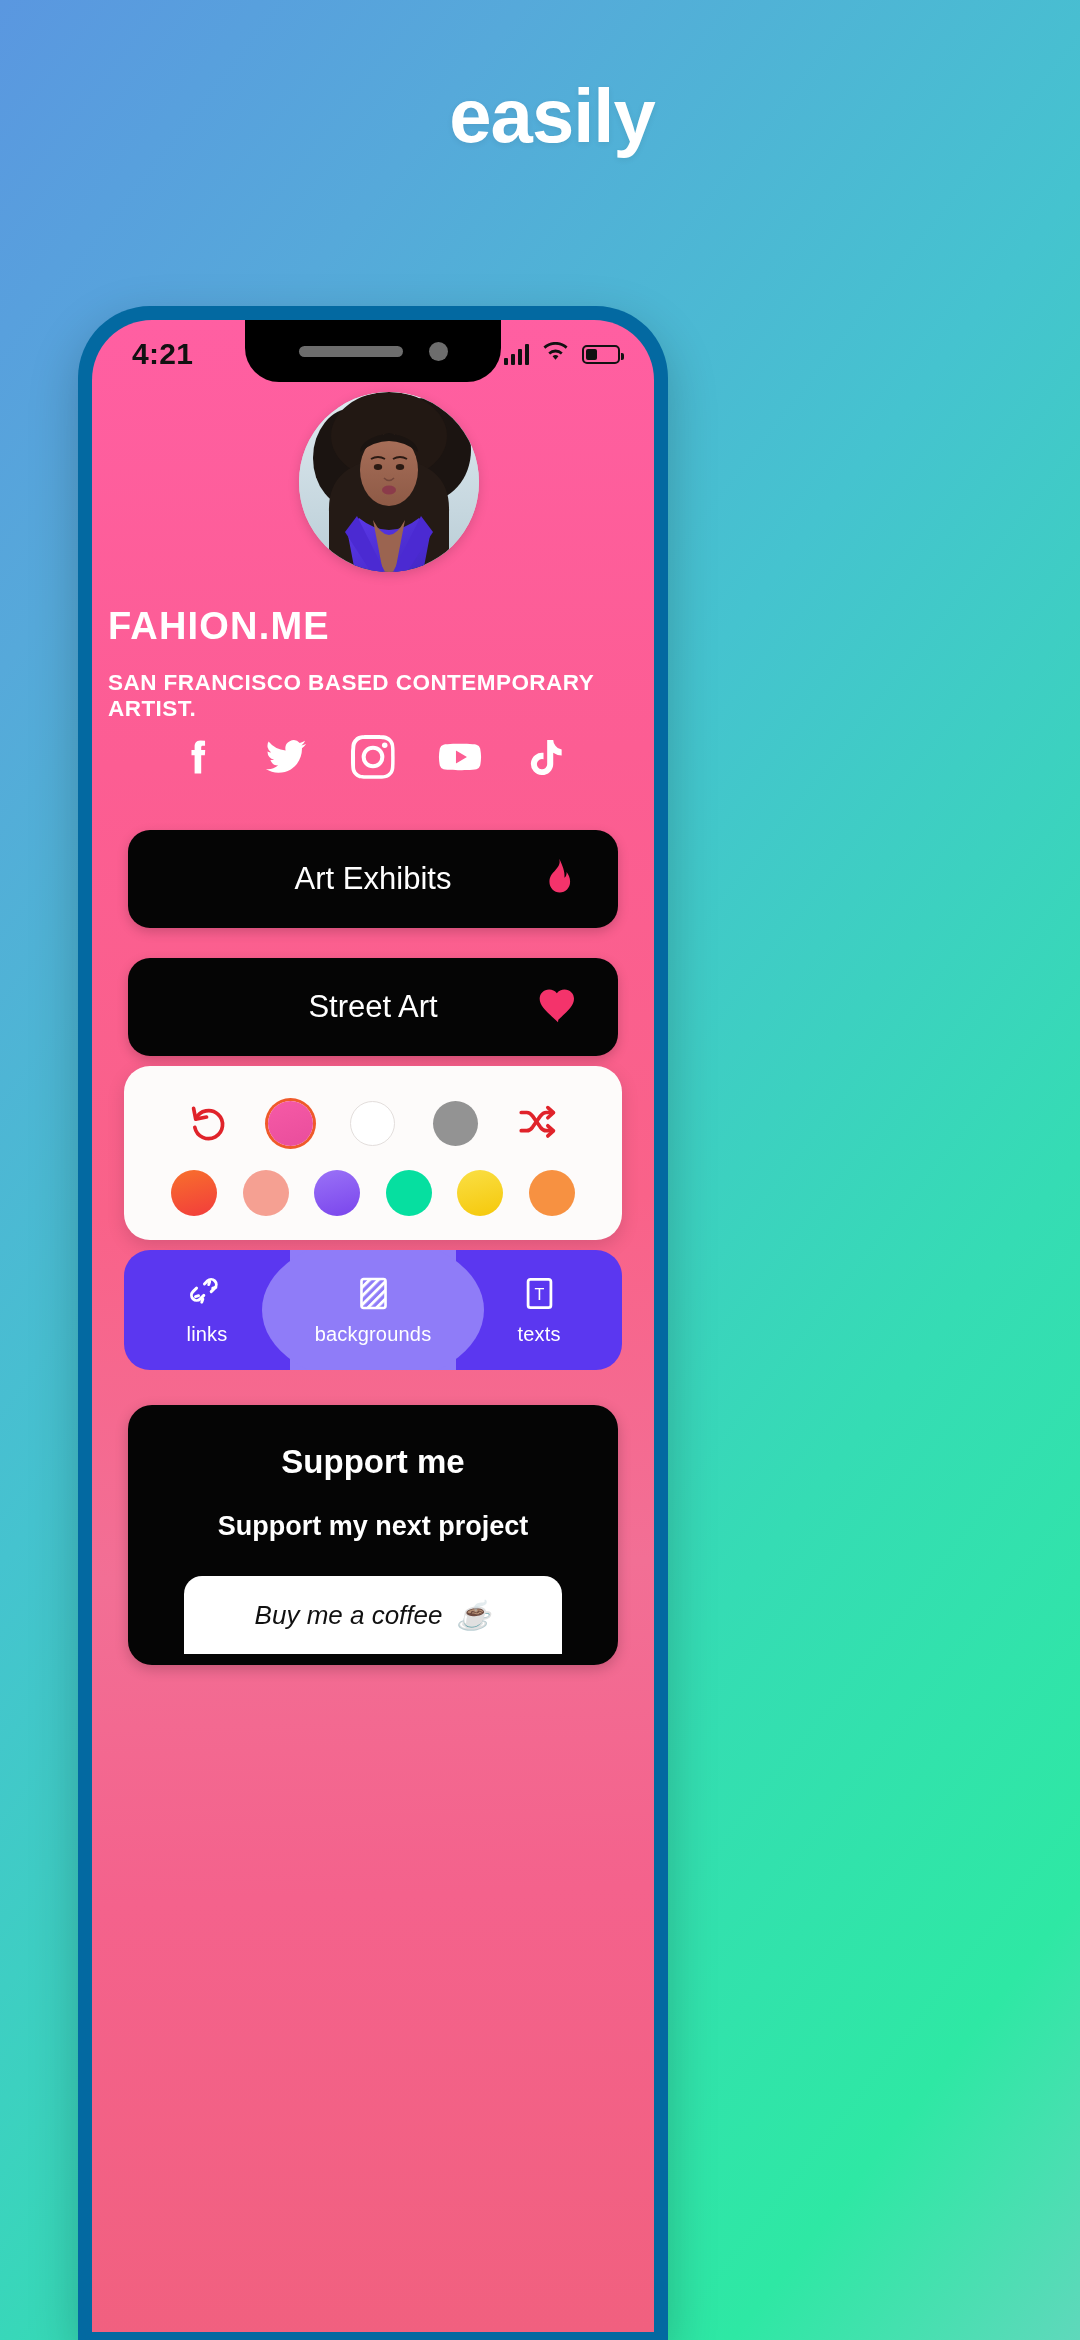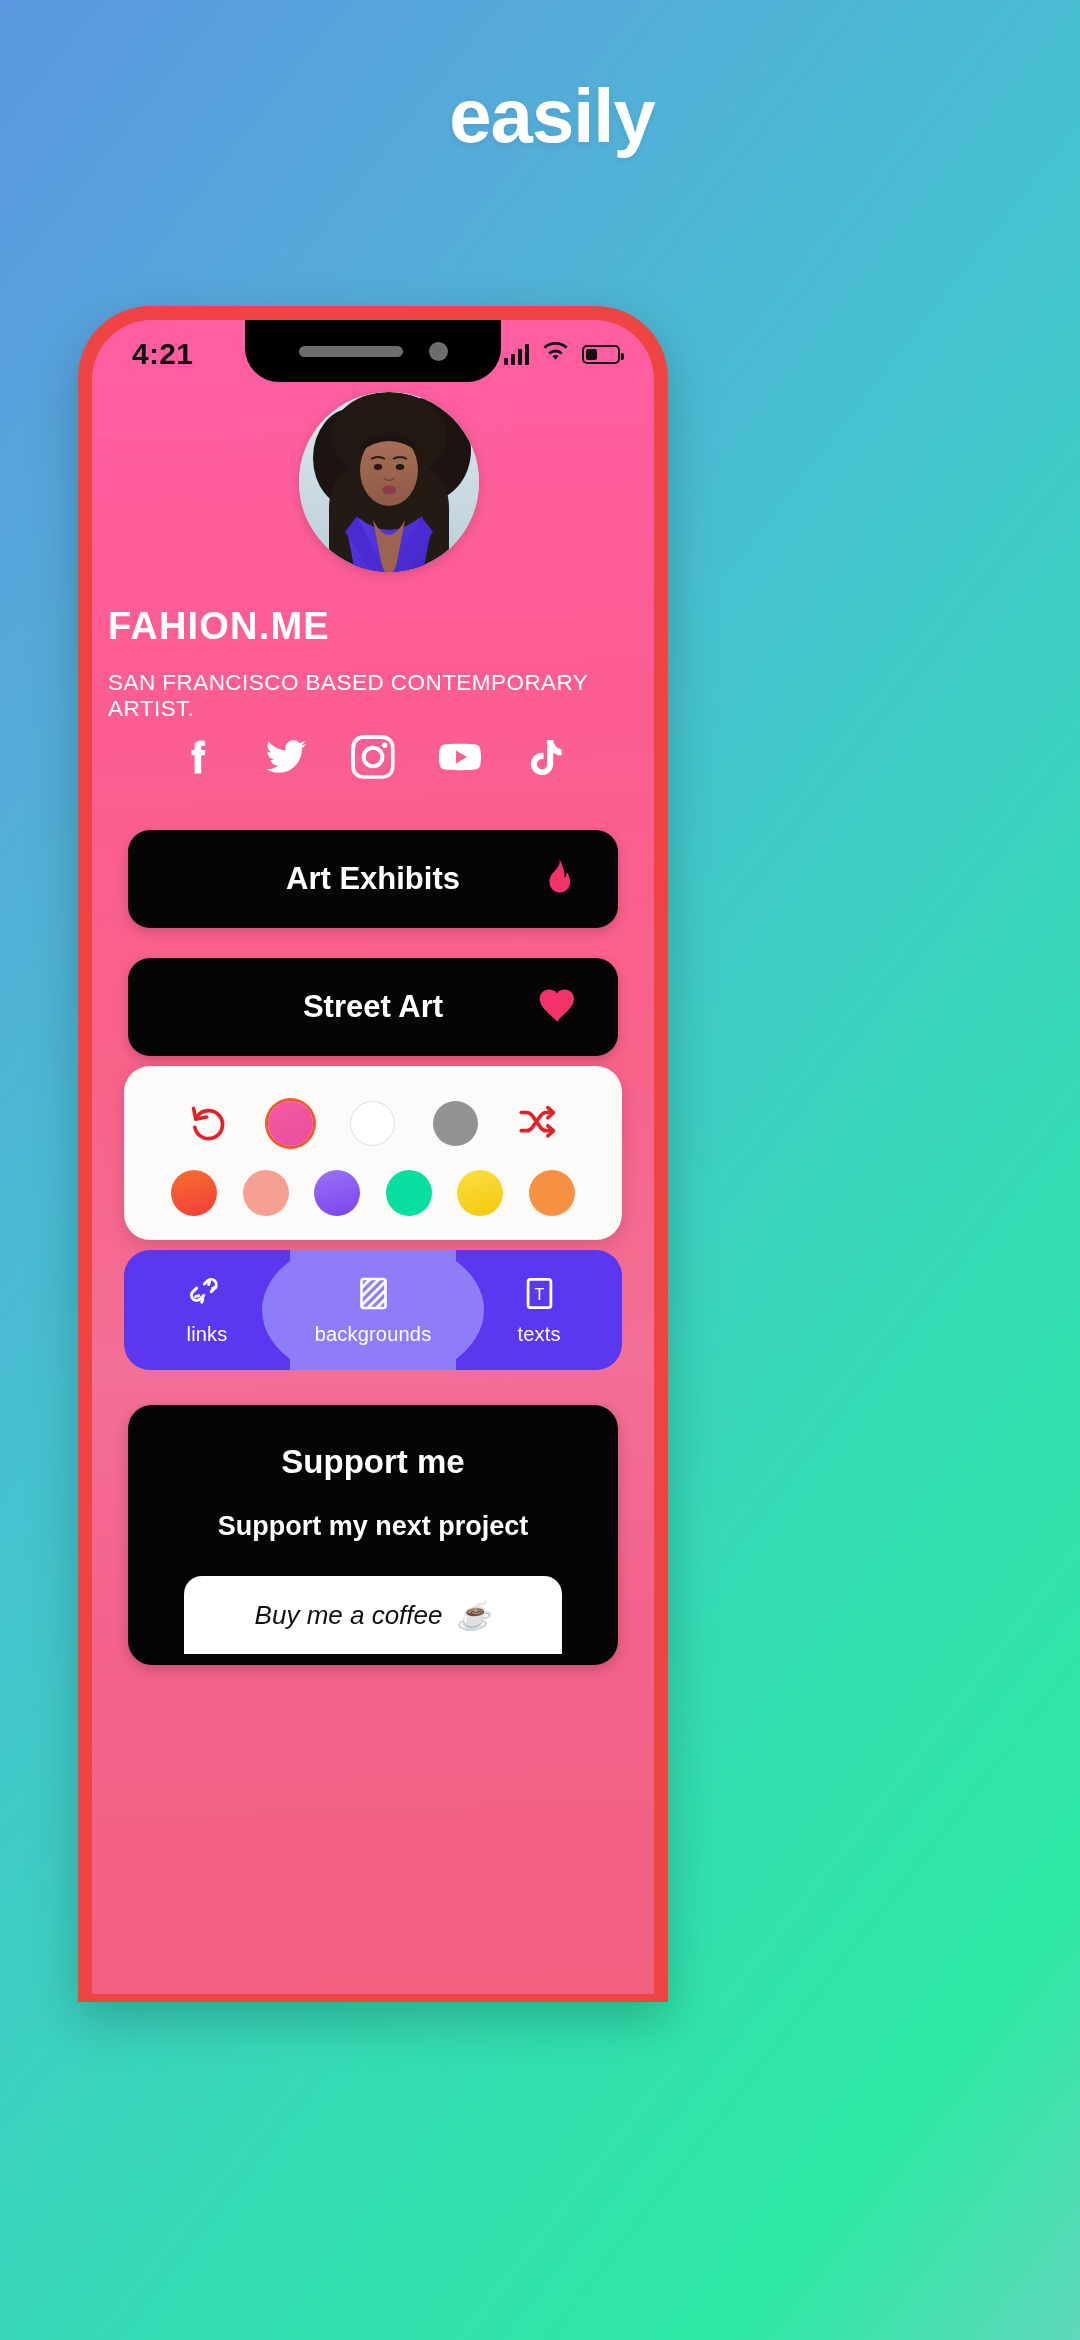--- a/index.html
+++ b/index.html
@@ -17,22 +17,22 @@
     text-align:center; color:#ffffff;
     font-size:76px; font-weight:bold; line-height:1.16;
     letter-spacing:-1px;
     text-shadow: 0 2px 6px rgba(0,0,0,0.07);
   }
   .headline .l2 { display:block;padding-left:24px; }
 
   
   .phone {
     position:absolute; left:78px; top:306px;
-    width:590px; height:1696px;
-    background:#ef4444;
+    width:590px; height:2034px;
+    background:#0369a1;
     border-radius:72px 72px 0 0;
     padding:14px 14px 8px 14px;
     box-shadow: 0 18px 50px rgba(0,0,0,0.22);
   }
   .screen {
     position:relative; width:100%; height:100%;
     border-radius:60px 60px 0 0;
     overflow:hidden;
     background: linear-gradient(178deg, #ff5fa2 0%, #fc5d93 22%, #f96289 44%, #f26f95 62%, #f4628c 78%, #f1607f 100%);
   }
@@ -70,39 +70,39 @@
     background:#cfd8dd;
     box-shadow:0 3px 12px rgba(0,0,0,.15);
   }
   .avatar svg { display:block; width:100%; height:100%; }
   .uname {
     margin-top:33px; font-size:38px; font-weight:600; color:#fff;
     letter-spacing:1.2px;
   }
   .ubio {
     margin-top:22px; font-size:22.5px; color:#ffffff; letter-spacing:.45px;
-    font-weight:400;
+    font-weight:700;
   }
 
   
   .socials {
     position:absolute; top:415px; left:0; width:100%;
     display:flex; align-items:center; justify-content:center; gap:43px;
   }
   .socials svg { width:44px; height:44px; fill:#fff; display:block; }
 
   
   .links { position:absolute; top:510px; left:36px; right:36px; }
   .linkbtn {
     position:relative; height:98px; background:#050505;
     border-radius:22px; margin-bottom:30px;
     display:flex; align-items:center; justify-content:center;
     box-shadow:0 4px 12px rgba(0,0,0,.18);
   }
-  .linkbtn span.lbl { color:#fff; font-size:31px; font-weight:700; }
+  .linkbtn span.lbl { color:#fff; font-size:31px; font-weight:400; }
   .linkbtn .ico { position:absolute; right:40px; top:50%; transform:translateY(-50%); }
   .linkbtn .ico svg { width:40px; height:42px; display:block; }
 
   
   .editor {
     position:absolute; left:32px; right:32px; top:746px;
     background:#fdfbfa; border-radius:26px;
     padding:26px 0 0 0; overflow:visible;
     box-shadow:0 6px 18px rgba(0,0,0,.13);
   }

